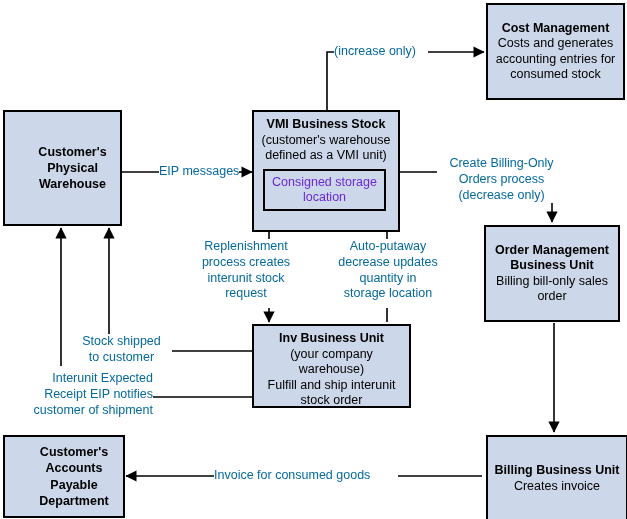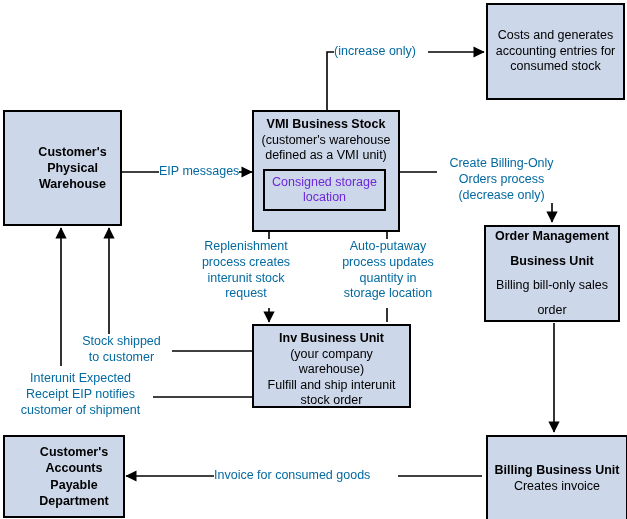--- a/index.html
+++ b/index.html
@@ -131,26 +131,27 @@
     <div class="sub">(customer's warehouse</div>
     <div class="sub">defined as a VMI unit)</div>
   </div>
 
   <div class="inner-box" style="left:263px; top:169px; width:123px; height:42px; flex-direction:column;">
     <div>Consigned storage</div>
     <div>location</div>
   </div>
 
   <div class="node" style="left:486px; top:3px; width:139px; height:97px;">
+    <div class="title">Cost Management</div>
     <div class="sub">Costs and generates</div>
     <div class="sub">accounting entries for</div>
     <div class="sub">consumed stock</div>
   </div>
 
-  <div class="node" style="left:484px; top:225px; width:136px; height:97px;justify-content:space-between;">
+  <div class="node" style="left:484px; top:225px; width:136px; height:97px;">
     <div class="title">Order Management</div>
     <div class="title">Business Unit</div>
     <div class="sub">Billing bill-only sales</div>
     <div class="sub">order</div>
   </div>
 
   <div class="node" style="left:252px; top:324px; width:159px; height:84px; justify-content:flex-start; padding-top:5px;">
     <div class="title">Inv Business Unit</div>
     <div class="sub">(your company</div>
     <div class="sub">warehouse)</div>
@@ -186,31 +187,31 @@
 
   <div class="edge-label multi" style="left:187px; top:239px; width:118px;">
     <div>Replenishment</div>
     <div>process creates</div>
     <div>interunit stock</div>
     <div>request</div>
   </div>
 
   <div class="edge-label multi" style="left:327px; top:239px; width:122px;">
     <div>Auto-putaway</div>
-    <div>process updates</div>
+    <div>decrease updates</div>
     <div>quantity in</div>
     <div>storage location</div>
   </div>
 
   <div class="edge-label multi" style="left:71px; top:334px; width:101px;">
     <div>Stock shipped</div>
     <div>to customer</div>
   </div>
 
-  <div class="edge-label multi" style="left:8px; top:371px; width:145px;">
+  <div class="edge-label multi" style="left:8px; top:371px; width:145px;text-align:right;">
     <div>Interunit Expected</div>
     <div>Receipt EIP notifies</div>
     <div>customer of shipment</div>
   </div>
 
   <div class="edge-label" style="left:214px; top:468px;">
     <span>Invoice for consumed goods</span>
   </div>
 
 </div>

